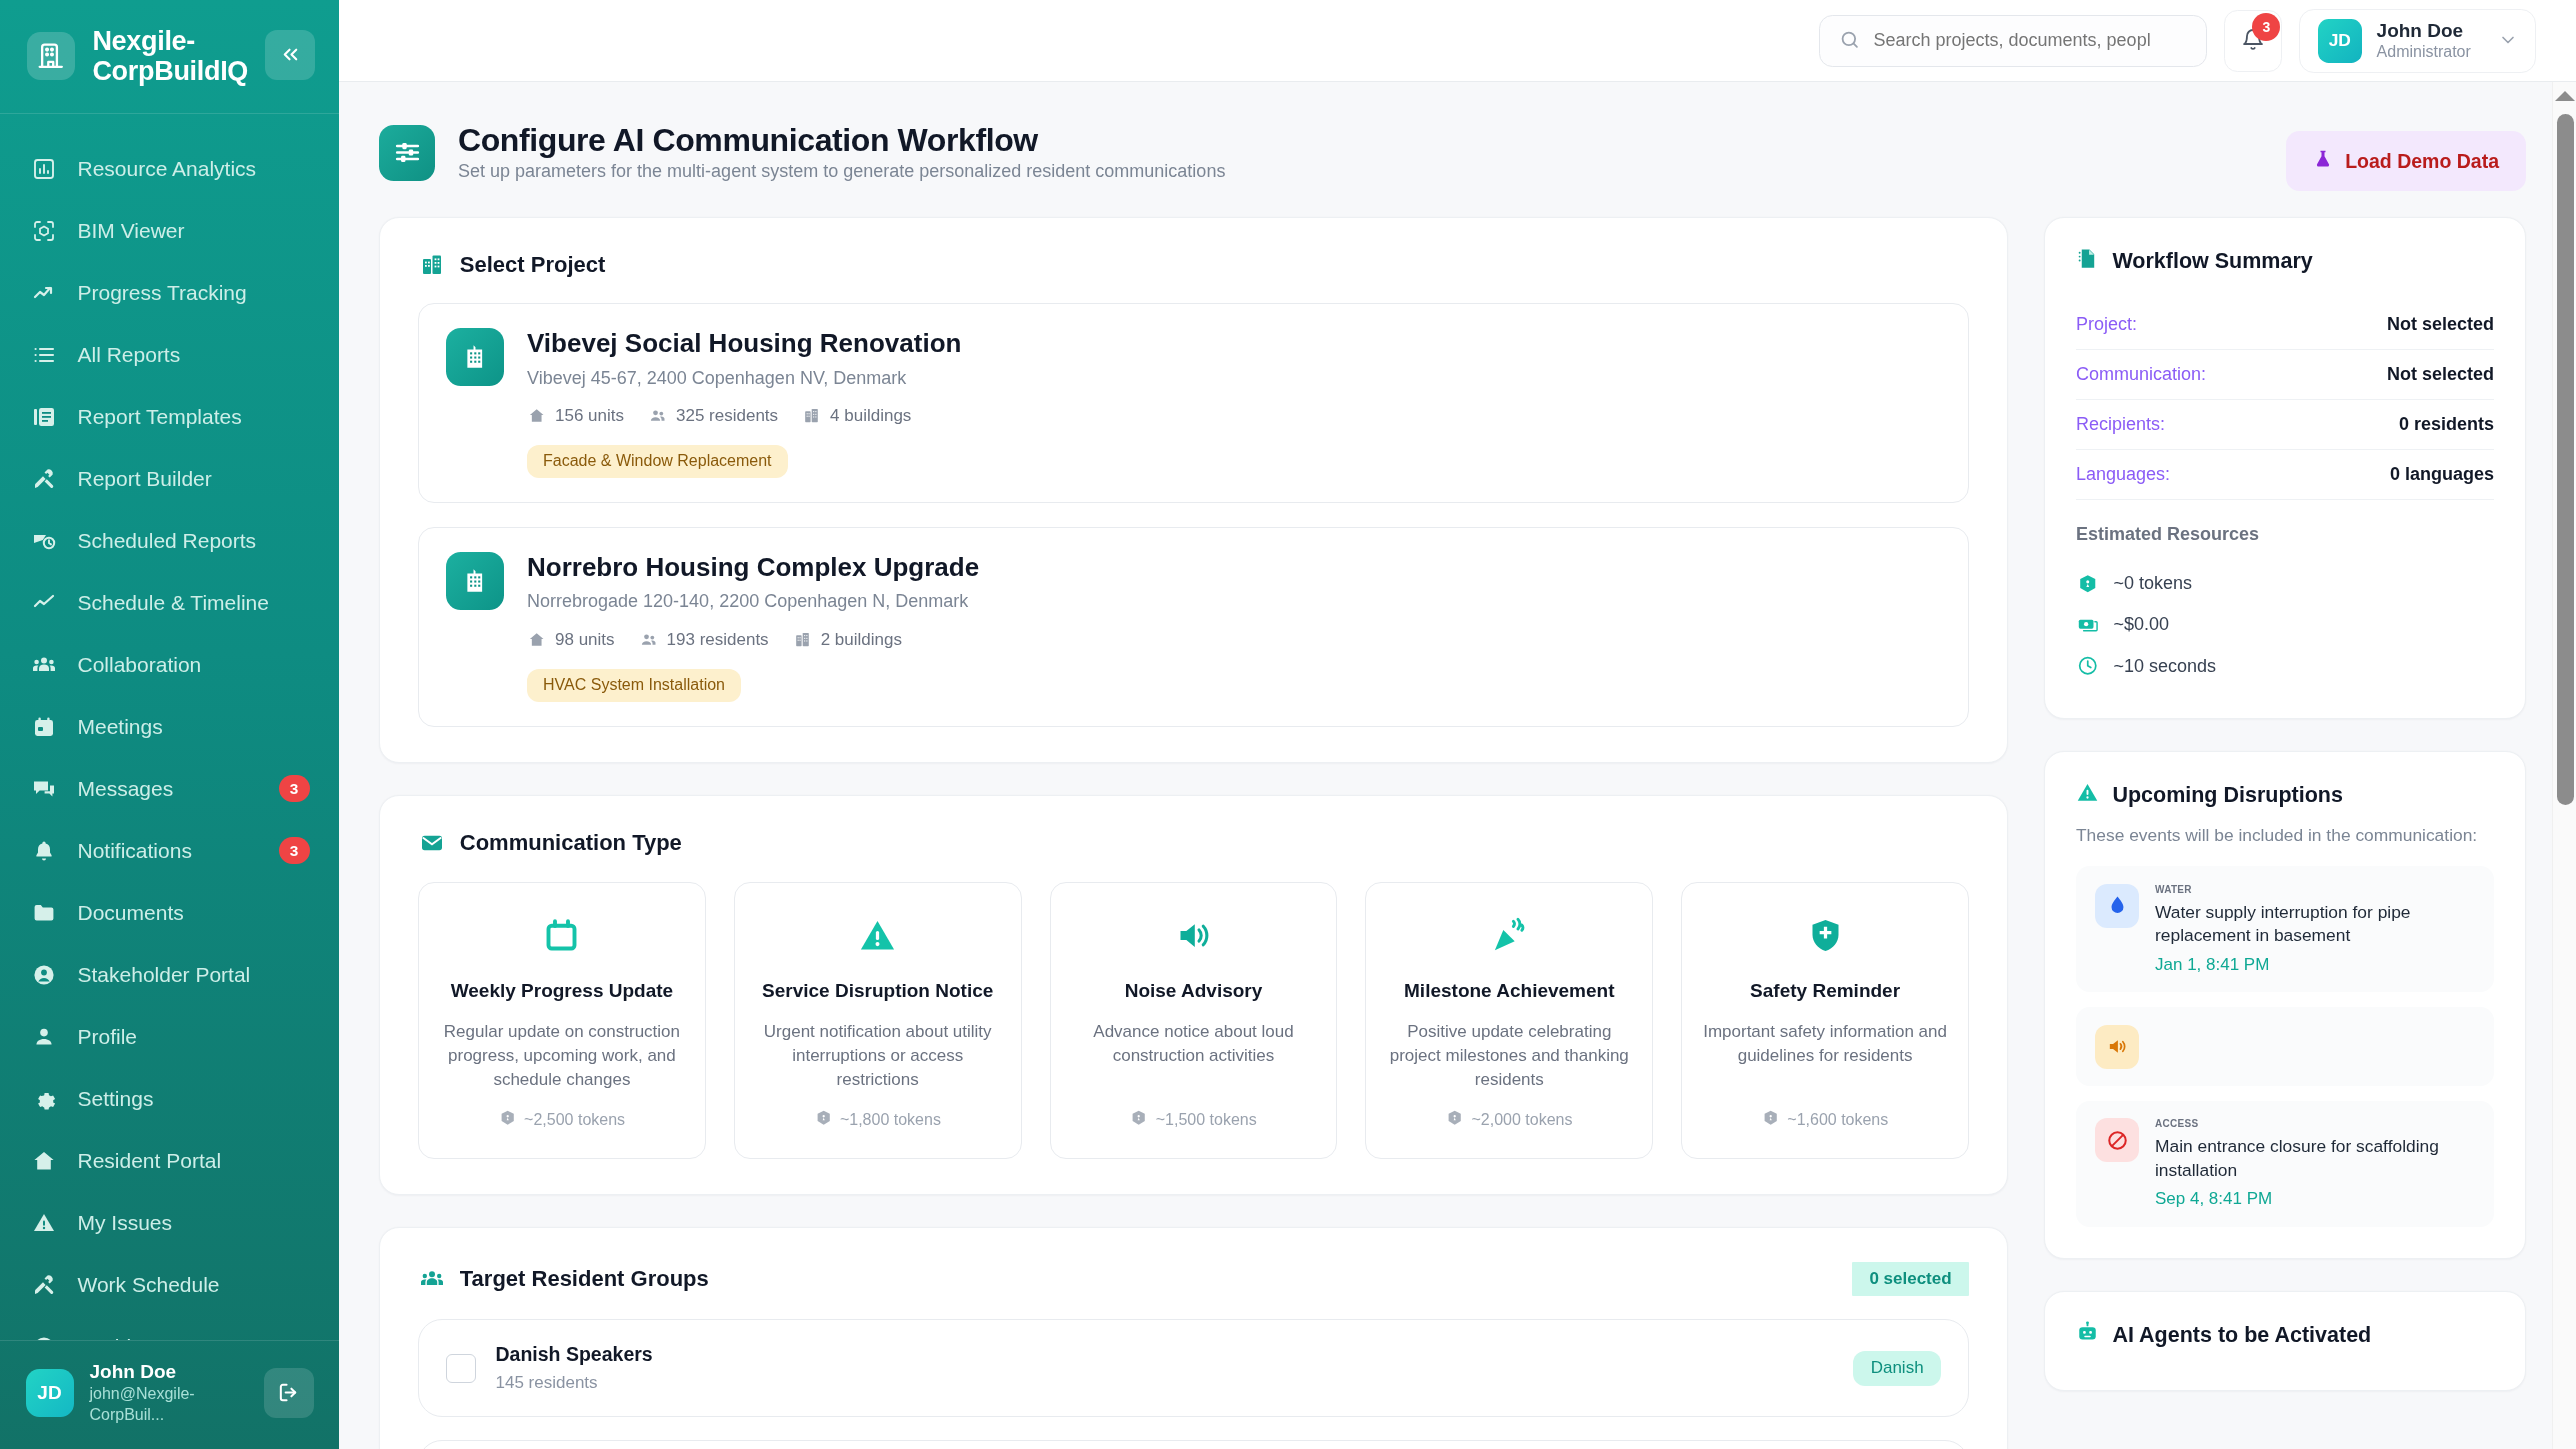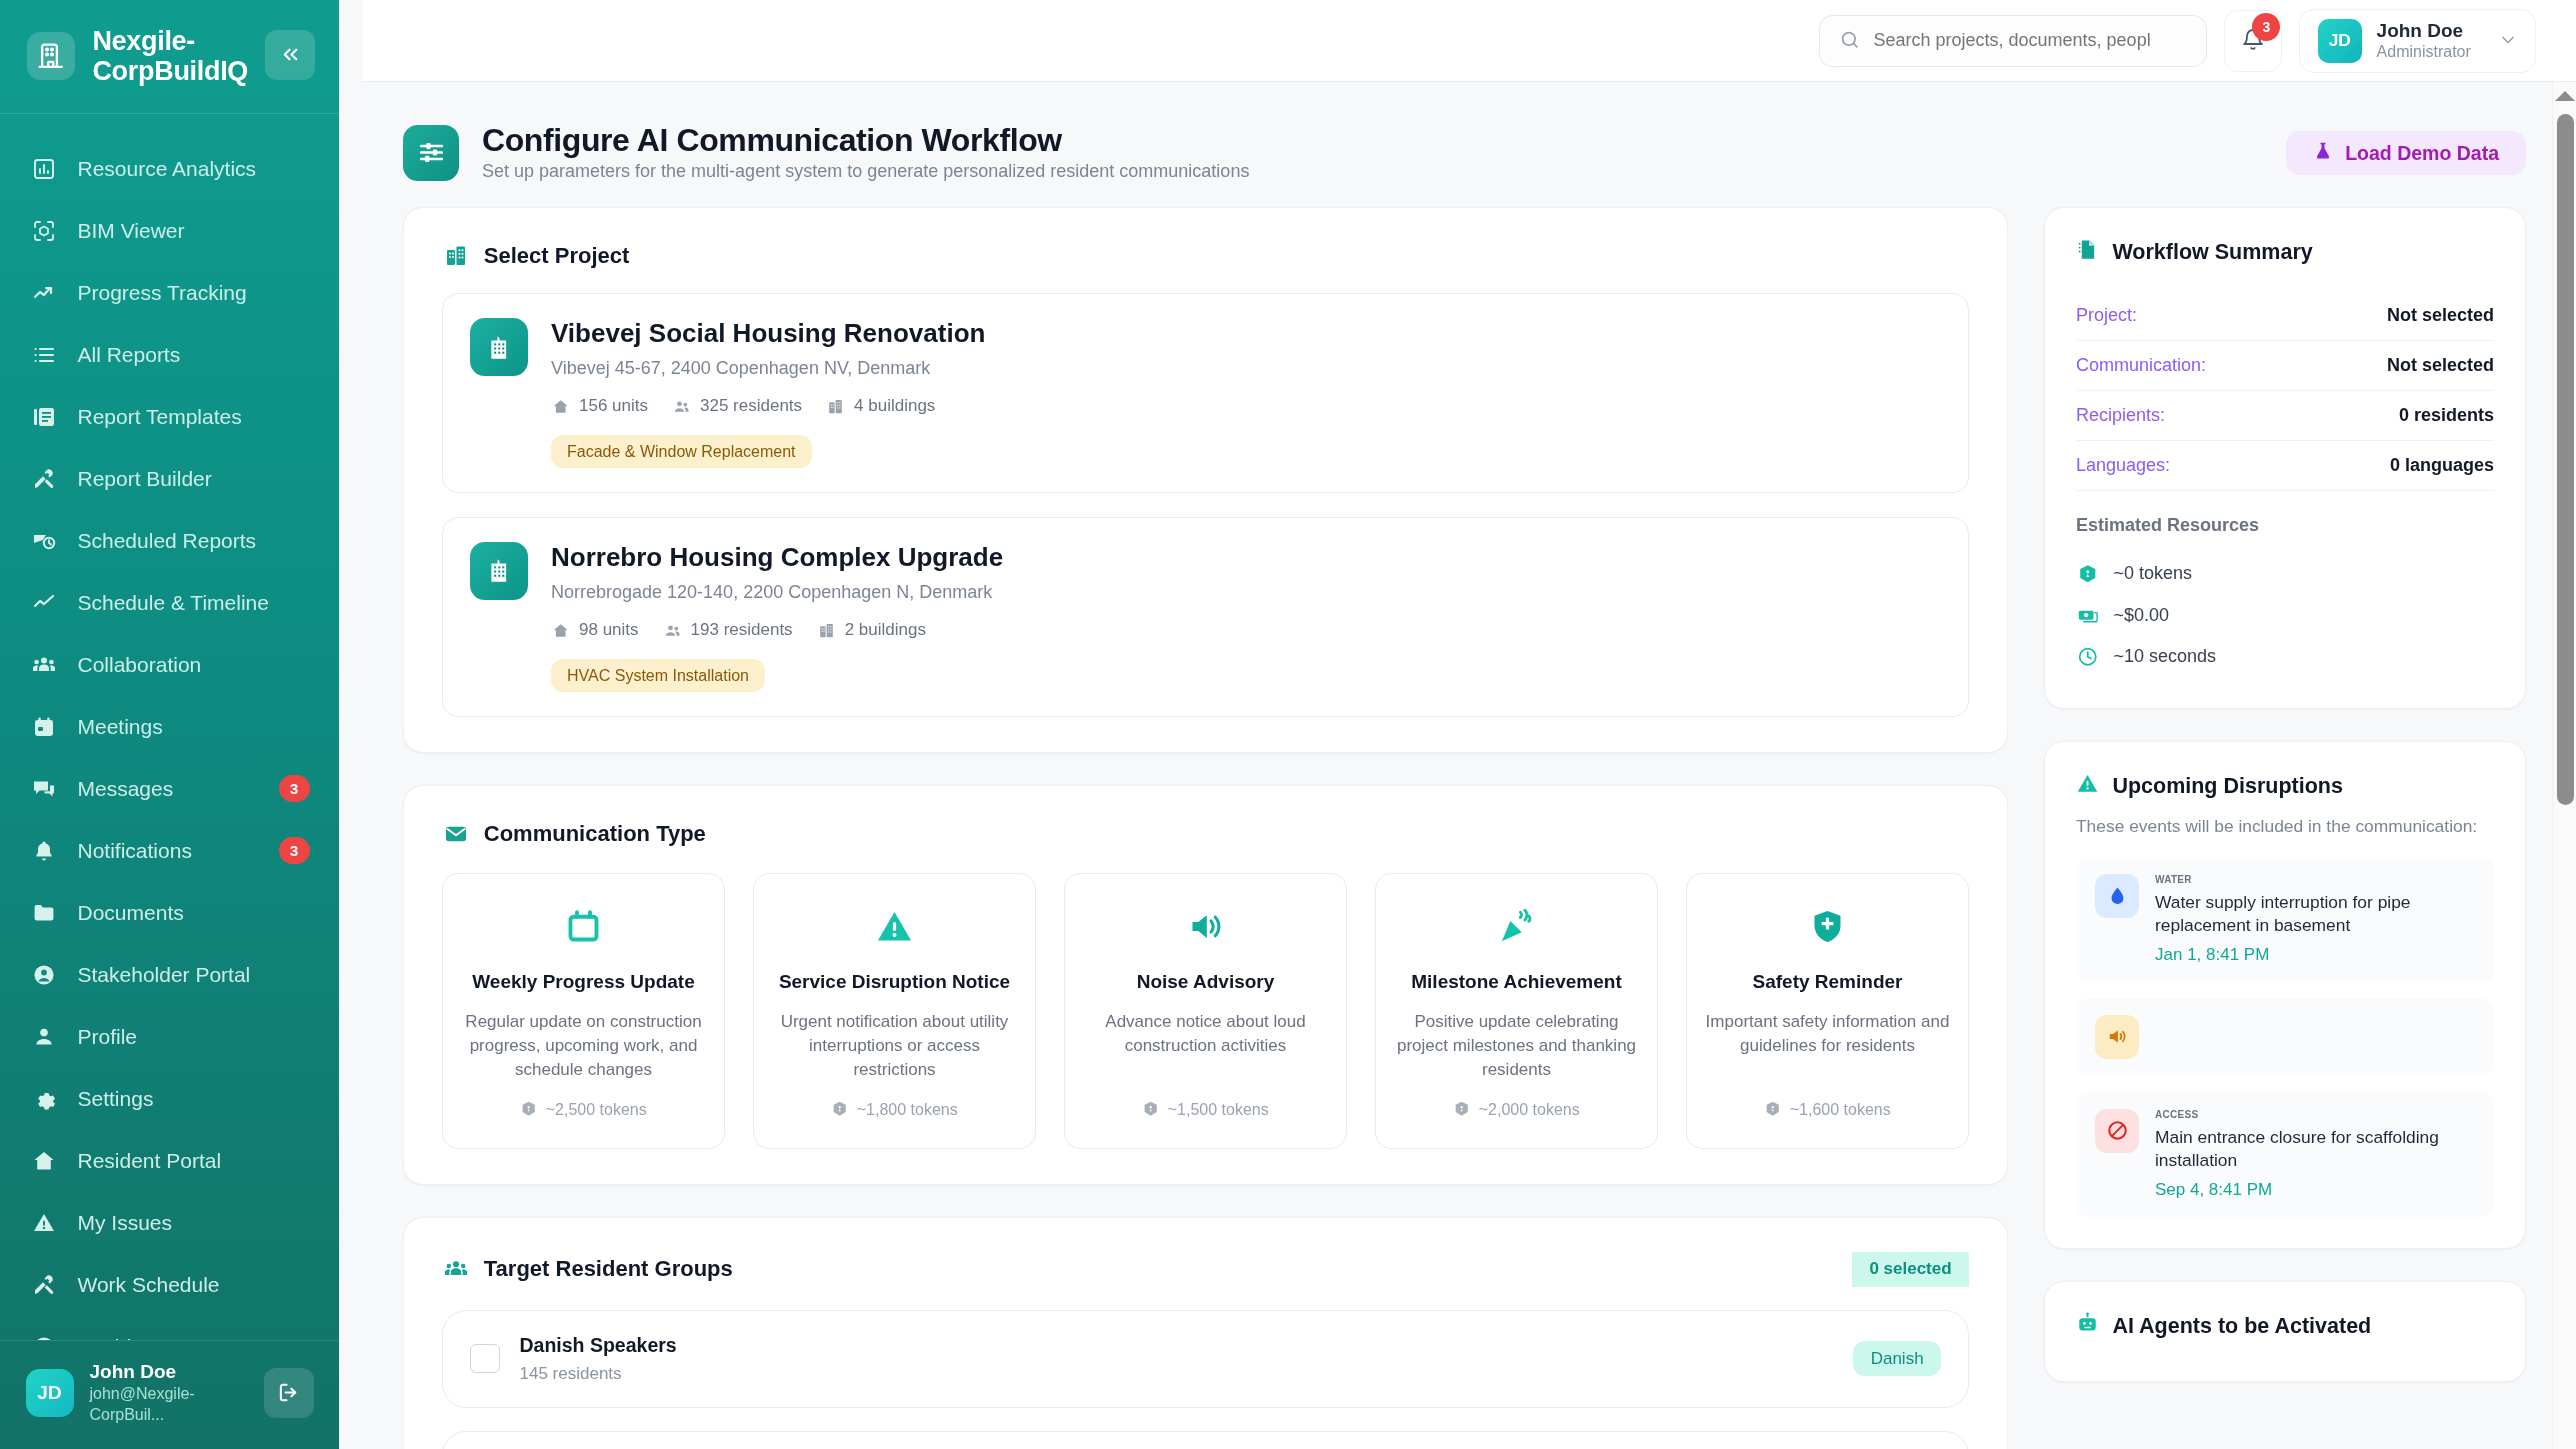--- a/index.html
+++ b/index.html
@@ -3,21 +3,21 @@
 <meta charset="utf-8">
 <style>
   * { margin:0; padding:0; box-sizing:border-box; }
   html,body { width:2576px; height:1449px; overflow:hidden; }
   body {
     font-family:"Liberation Sans", sans-serif;
     background:#f7f8fa;
     color:#1f2937;
     -webkit-font-smoothing:antialiased;
   }
-  .app { display:flex; width:2576px; height:1449px;gap:24px; }
+  .app { display:flex; width:2576px; height:1449px; }
 
   
   .sidebar {
     width:339px; height:1449px; flex:0 0 339px;
     background:linear-gradient(180deg,#0f9d8f 0%,#0e8c82 45%,#127267 100%);
     display:flex; flex-direction:column; position:relative;
     color:#ffffff;
   }
   .sb-brand {
     display:flex; align-items:center; gap:17.4px;
@@ -113,22 +113,22 @@
   .page-head { display:flex; align-items:flex-start; padding:40px 0 25.5px 0; gap:23px; }
   .ph-icon {
     width:56px;height:56px;border-radius:14.8px;flex:0 0 56px;
     background:linear-gradient(135deg,#1cac9c,#0f9184);
     display:flex;align-items:center;justify-content:center;margin-top:2.7px;
   }
   .ph-title { font-size:32px;font-weight:bold;color:#111827;letter-spacing:-0.4px;line-height:1.15; }
   .ph-sub { font-size:18px;color:#7b8594;margin-top:2px; }
   .ph-spacer { flex:1; }
   .demo-btn {
-    background:#f3e8fd;color:#a21caf;border:none;border-radius:13.4px;
-    height:44px;padding:0 27px;font-size:19.5px;font-weight:bold;cursor:pointer;
+    background:#f3e8fd;color:#b91c1c;border:none;border-radius:13.4px;
+    height:60px;padding:0 27px;font-size:19.5px;font-weight:bold;cursor:pointer;
     display:flex;align-items:center;gap:12px;margin-top:9.4px;
     font-family:"Liberation Sans",sans-serif;
   }
 
   
   .cols { display:flex; gap:36px; align-items:flex-start; }
   .col-left { flex:1; min-width:0; }
   .col-right { width:482px; flex:0 0 482px; }
 
   .card {

